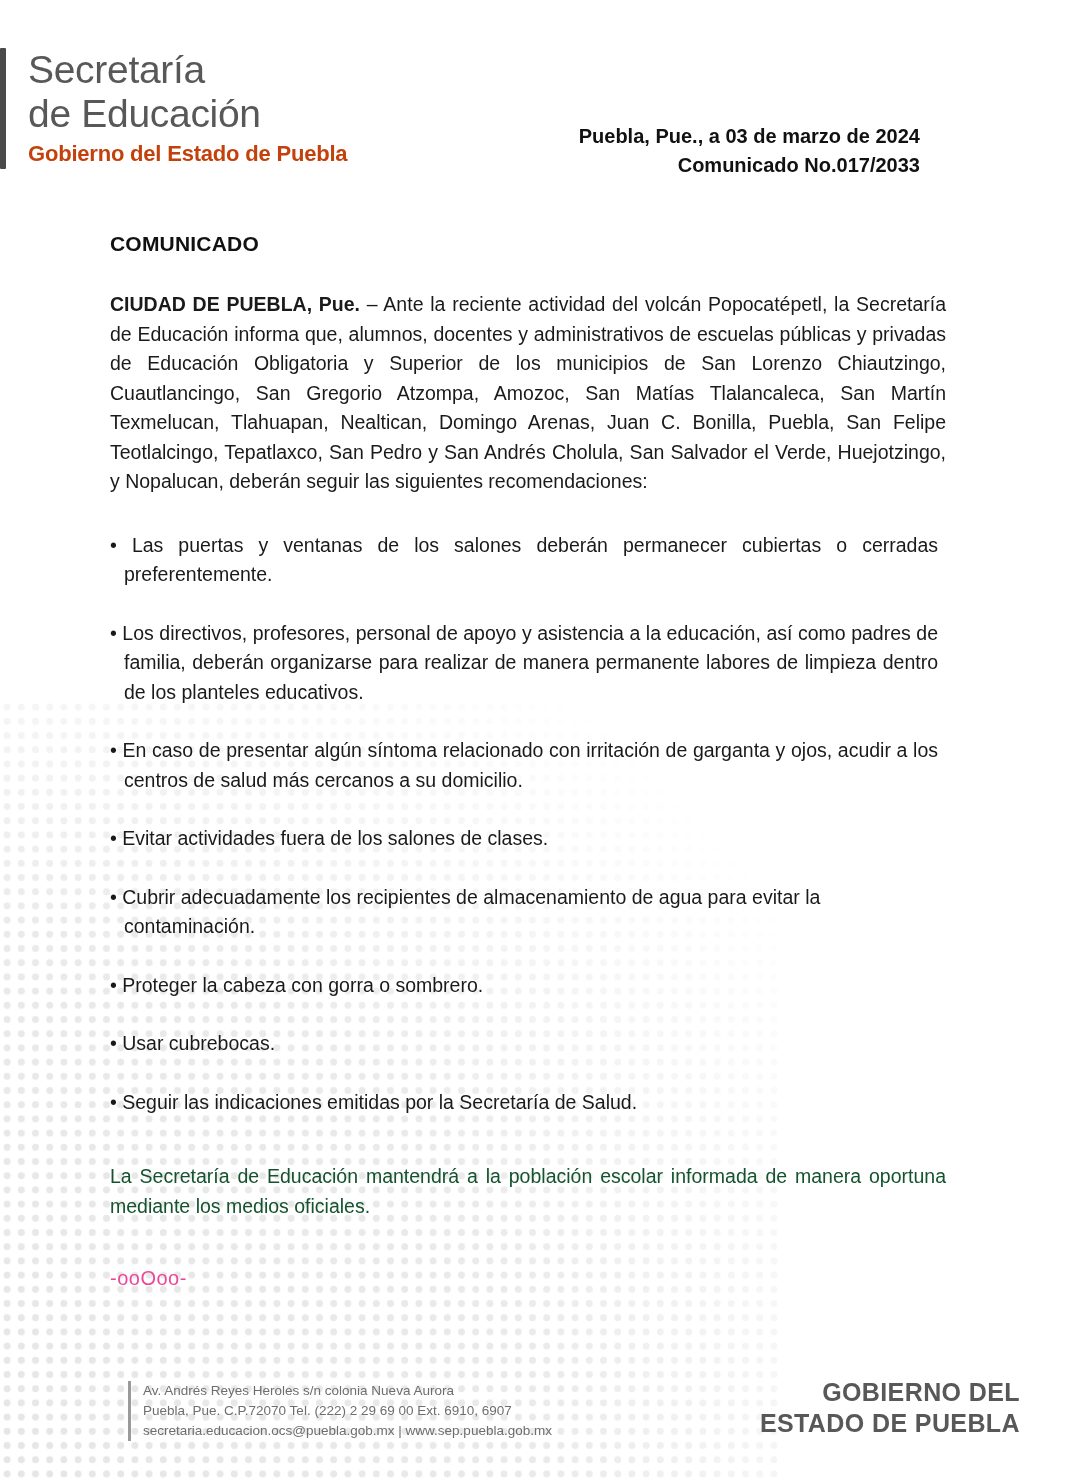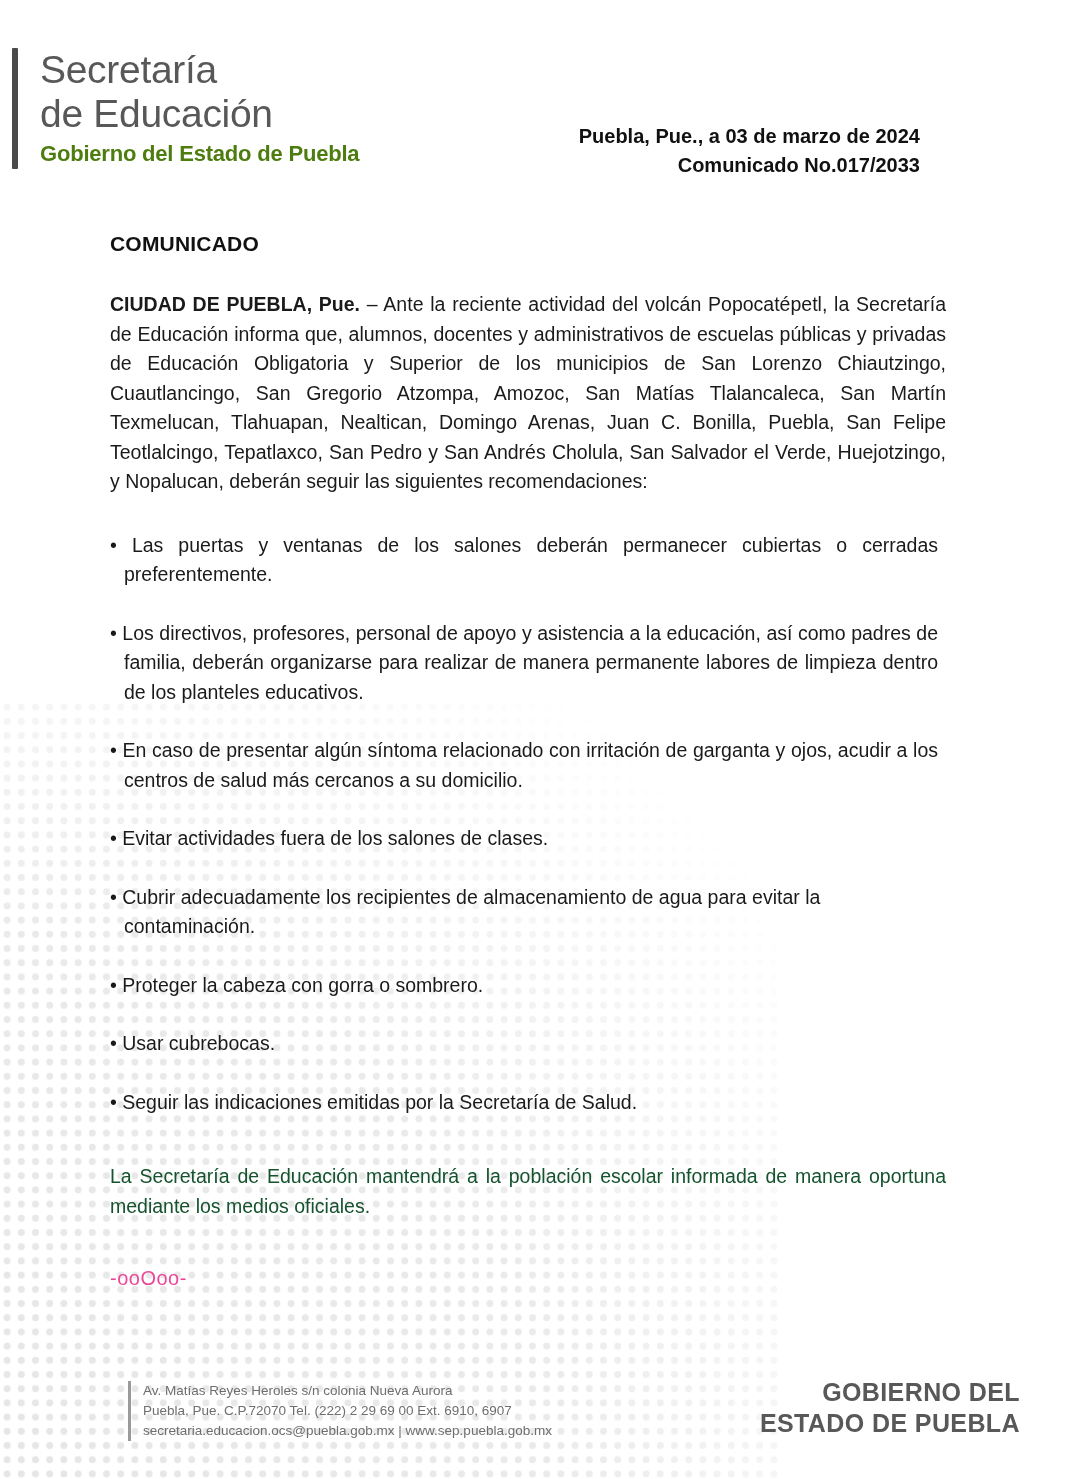--- a/index.html
+++ b/index.html
@@ -28,21 +28,21 @@
     width: 780px;
     height: 779px;
     pointer-events: none;
     z-index: 0;
   }
   .watermark svg { display: block; }
 
   
   .letterhead {
     position: absolute;
-    left: 12px;
+    left: 0;
     top: 48px;
     display: flex;
     align-items: stretch;
     z-index: 2;
   }
   .letterhead-bar {
     width: 6px;
     background: #4a4a4a;
     margin-right: 22px;
     border-radius: 1px;
@@ -56,21 +56,21 @@
     font-size: 39px;
     line-height: 44px;
     font-weight: 400;
     color: #585858;
     letter-spacing: -0.3px;
   }
   .lh-line3 {
     font-size: 22px;
     line-height: 30px;
     font-weight: 700;
-    color: #4d7c0f;
+    color: #c2410c;
     margin-top: 3px;
     letter-spacing: -0.2px;
   }
 
   
   .datebox {
     position: absolute;
     right: 160px;
     top: 122px;
     text-align: right;
@@ -244,21 +244,21 @@
 
     <p class="closing">La Secretaría de Educación mantendrá a la población escolar informada de manera oportuna mediante los medios oficiales.</p>
 
     <div class="separator">-ooOoo-</div>
   </div>
 
   <div class="footer">
     <div class="footer-left">
       <div class="footer-bar"></div>
       <div class="footer-lines">
-        <div>Av. Matías Reyes Heroles s/n colonia Nueva Aurora</div>
+        <div>Av. Andrés Reyes Heroles s/n colonia Nueva Aurora</div>
         <div>Puebla, Pue. C.P.72070 Tel. (222) 2 29 69 00 Ext. 6910, 6907</div>
         <div>secretaria.educacion.ocs@puebla.gob.mx | www.sep.puebla.gob.mx</div>
       </div>
     </div>
     <div class="footer-right">
       <div>GOBIERNO DEL</div>
       <div>ESTADO DE PUEBLA</div>
     </div>
   </div>
 

